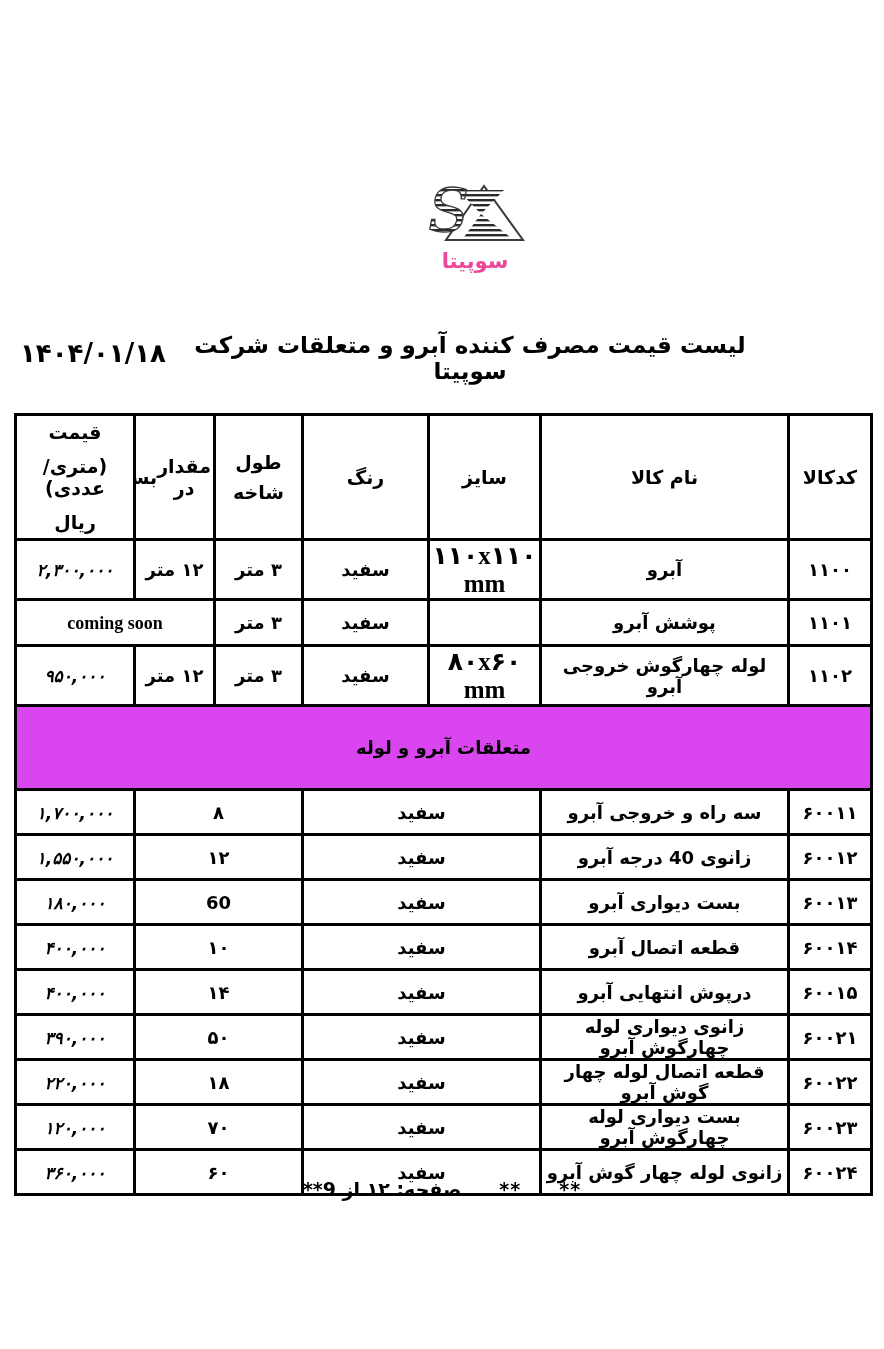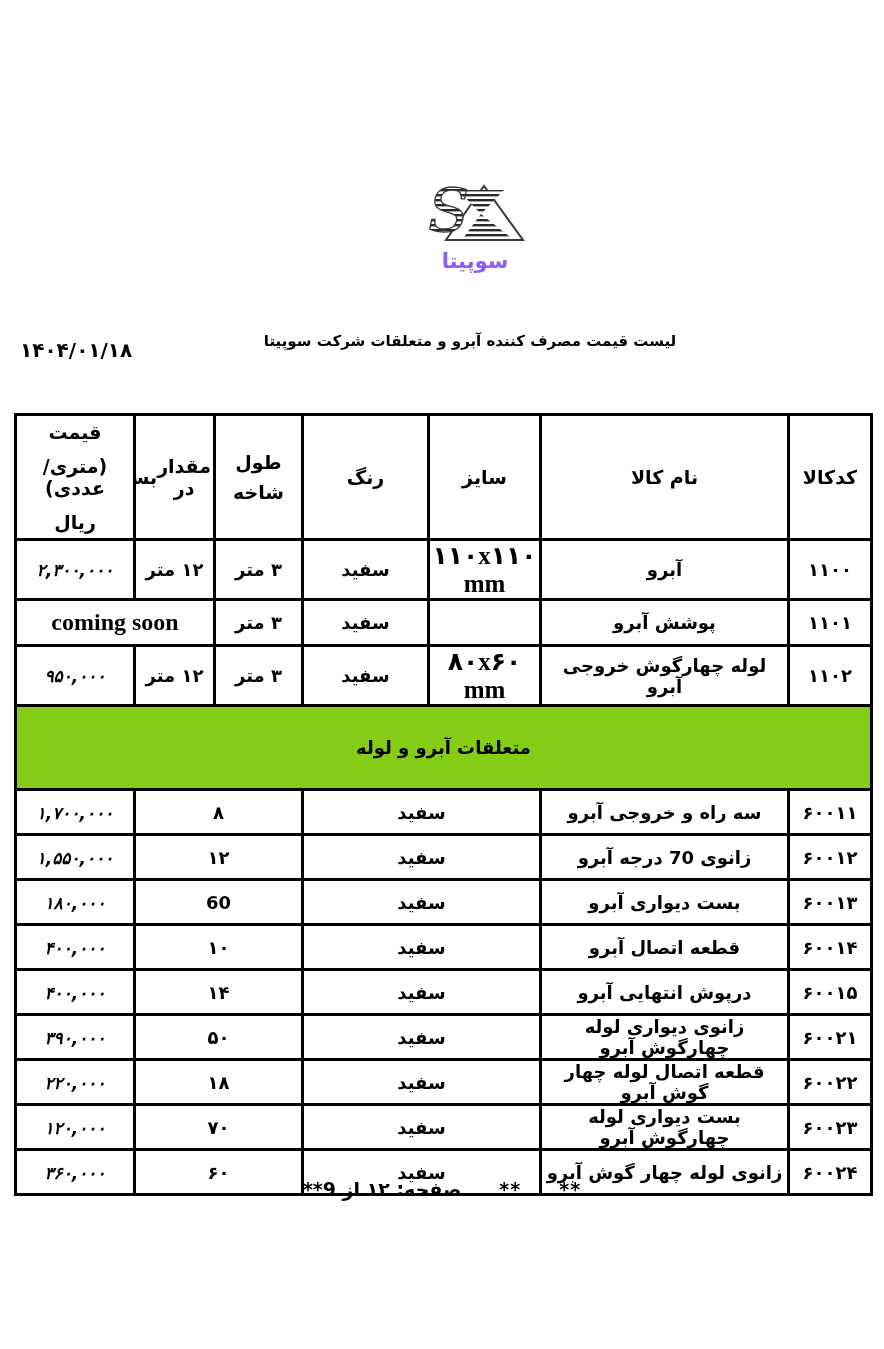--- a/index.html
+++ b/index.html
@@ -2,29 +2,29 @@
 <html lang="fa"><head>
 <meta charset="utf-8">
 <style>
   html,body{margin:0;padding:0;}
   body{
     width:884px;height:1349px;background:#ffffff;position:relative;
     font-family:"DejaVu Sans",sans-serif;color:#000;overflow:hidden;
   }
   .logo-wrap{position:absolute;top:183px;left:420px;width:110px;text-align:center;}
   .logo-wordmark{
-    margin-top:2px;font-weight:700;font-size:21px;color:#8b5cf6;letter-spacing:1px;
+    margin-top:2px;font-weight:700;font-size:21px;color:#ec4899;letter-spacing:1px;
   }
   .title-row{position:absolute;top:332px;left:0;width:884px;height:40px;}
   .doc-date{
-    position:absolute;left:20px;top:6px;font-weight:700;font-size:20px;direction:ltr;
+    position:absolute;left:20px;top:6px;font-weight:700;font-size:26px;direction:ltr;
   }
   .doc-title{
     position:absolute;left:160px;width:620px;text-align:center;top:0;
-    font-weight:700;font-size:15px;direction:rtl;
+    font-weight:700;font-size:23px;direction:rtl;
   }
   table.price-table{
     position:absolute;top:413px;left:14px;width:856px;
     border-collapse:collapse;table-layout:fixed;direction:rtl;
   }
   table.price-table td{
     border:3px solid #000;text-align:center;vertical-align:middle;
     font-weight:700;font-size:18px;padding:0 2px;overflow:hidden;
   }
   tr.header-row td{font-size:19px;}
@@ -36,25 +36,25 @@
     display:flex;flex-direction:row;justify-content:space-between;
     height:110px;padding:4px 0;align-items:center;
   }
   .header-stack3{
     display:flex;flex-direction:column;justify-content:space-between;
     height:112px;padding:3px 0;align-items:center;
   }
   .header-2line{line-height:1.6;}
   td.name-cell{text-align:right;padding-right:3px;}
   td.banner-cell{
-    background:#84cc16;font-size:27px;font-weight:700;
+    background:#d946ef;font-size:27px;font-weight:700;
   }
   .ltr{direction:ltr;unicode-bidi:embed;}
   .size-text{font-family:"Liberation Serif","DejaVu Sans",serif;font-weight:700;font-size:25px;}
-  .coming-soon{font-family:"Liberation Serif","DejaVu Sans",serif;font-weight:700;font-size:24px;direction:ltr;}
+  .coming-soon{font-family:"Liberation Serif","DejaVu Sans",serif;font-weight:700;font-size:18px;direction:ltr;}
   .price-text{font-size:17px;font-style:italic;}
   .footer-line{
     position:absolute;top:1178px;left:14px;width:856px;direction:rtl;
     display:flex;justify-content:center;align-items:baseline;column-gap:38px;
     font-weight:700;font-size:19px;
   }
   .footer-line .stars{letter-spacing:1px;}
 </style>
 </head>
 <body>
@@ -156,21 +156,21 @@
     <tr class="s2-row">
       <td>۶۰۰۱۱</td>
       <td class="name-cell">سه راه و خروجی آبرو</td>
       <td colspan="2">سفید</td>
       <td colspan="2">۸</td>
       <td><span class="ltr price-text">۱,۷۰۰,۰۰۰</span></td>
     </tr>
 
     <tr class="s2-row">
       <td>۶۰۰۱۲</td>
-      <td class="name-cell">زانوی 70 درجه آبرو</td>
+      <td class="name-cell">زانوی 40 درجه آبرو</td>
       <td colspan="2">سفید</td>
       <td colspan="2">۱۲</td>
       <td><span class="ltr price-text">۱,۵۵۰,۰۰۰</span></td>
     </tr>
 
     <tr class="s2-row">
       <td>۶۰۰۱۳</td>
       <td class="name-cell">بست دیواری آبرو</td>
       <td colspan="2">سفید</td>
       <td colspan="2">60</td>

